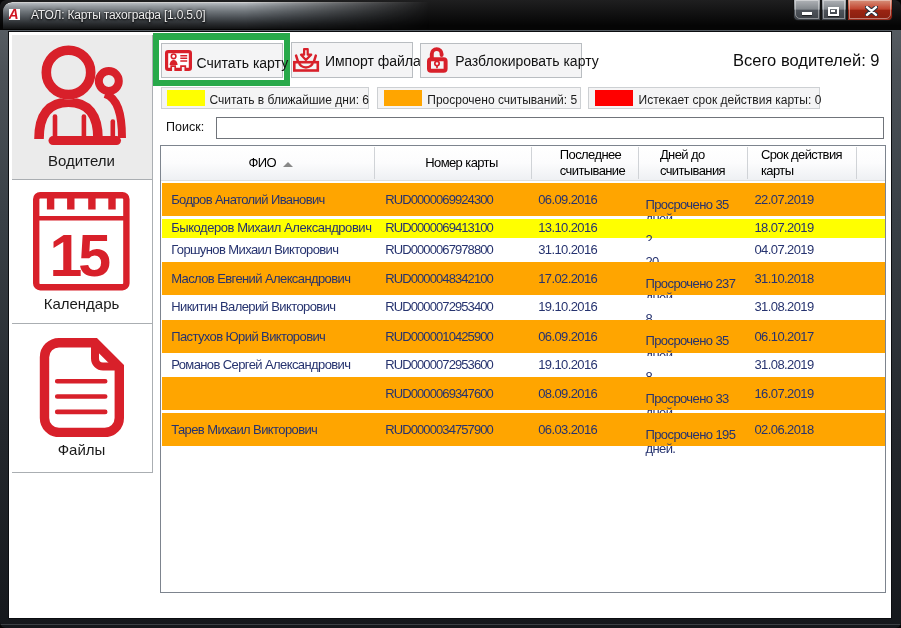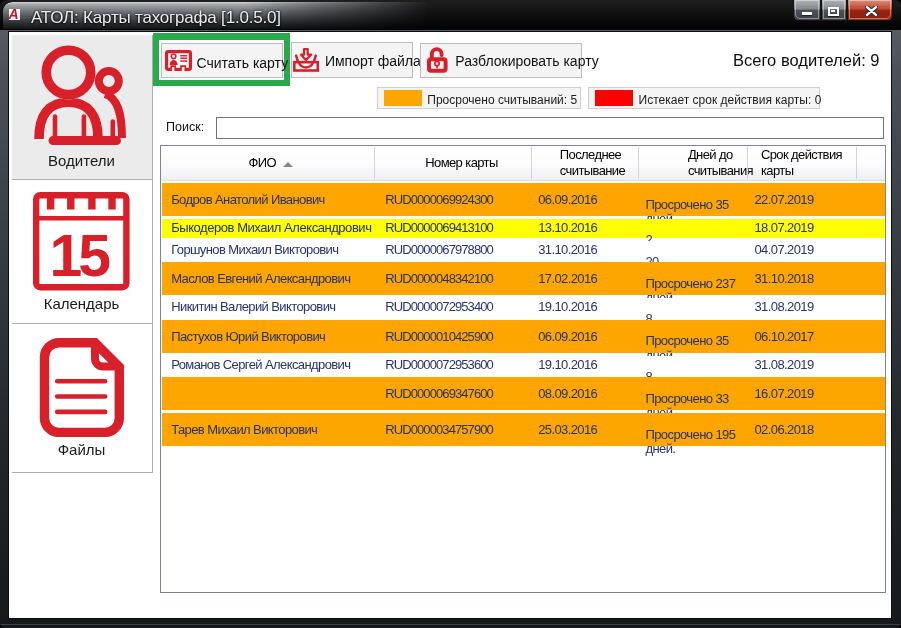--- a/index.html
+++ b/index.html
@@ -3,21 +3,21 @@
 <meta charset="utf-8">
 <style>
 html,body{margin:0;padding:0;}
 body{width:901px;height:628px;overflow:hidden;font-family:"Liberation Sans",sans-serif;background:#050505;}
 #win{position:absolute;left:0;top:0;width:901px;height:628px;border-radius:6px 6px 6px 6px;overflow:hidden;
 background:linear-gradient(180deg,#0b0b0c 0px,#0a0a0b 29px,#565c62 30px,#4c5258 70px,#394046 220px,#24282d 430px,#15181c 628px);}
 #titlebar{position:absolute;left:0;top:0;width:901px;height:30px;background:linear-gradient(180deg,#1f1f20,#050505 85%);border-radius:6px 6px 0 0;}
 #bubble{position:absolute;left:3px;top:2px;width:440px;height:27px;border-radius:9px 9px 0 0;background:linear-gradient(180deg,#b6bbc0 0%,#969ba0 12%,#70767b 32%,#4c5156 55%,#2b2e31 78%,#121314 100%);border-top:1px solid rgba(255,255,255,0.8);box-sizing:border-box;-webkit-mask-image:linear-gradient(to right,#000 55%,transparent 97%);mask-image:linear-gradient(to right,#000 55%,transparent 97%);}
 #appicon{position:absolute;left:8.5px;top:8.5px;width:11px;height:11px;background:#fff;overflow:hidden;}
 #appicon span{position:absolute;left:0px;top:-3px;font-size:14px;font-weight:bold;color:#d01622;font-style:italic;}
-#apptitle{position:absolute;left:31px;top:8px;font-size:17px;letter-spacing:-0.2px;color:#ececec;text-shadow:0 1px 2px #000,0 0 3px rgba(0,0,0,0.8);}
+#apptitle{position:absolute;left:31px;top:8px;font-size:12px;letter-spacing:-0.2px;color:#ececec;text-shadow:0 1px 2px #000,0 0 3px rgba(0,0,0,0.8);}
 #winbtns{position:absolute;left:792.8px;top:0;height:20.5px;display:flex;}
 .wb{height:20.5px;box-sizing:border-box;border:1px solid #141414;border-top:none;position:relative;}
 .wb.min{width:27.9px;border-radius:0 0 0 5px;background:linear-gradient(180deg,#b0b3b7 0%,#83888d 45%,#4e535a 52%,#3c4147 100%);}
 .wb.max{width:26.3px;background:linear-gradient(180deg,#b0b3b7 0%,#83888d 45%,#4e535a 52%,#3c4147 100%);}
 .wb.close{width:46.5px;border-radius:0 0 5px 0;background:linear-gradient(180deg,#d7907a 0%,#c24530 45%,#9a2412 52%,#8c2010 88%,#a03020 100%);}
 .wb:after{content:"";position:absolute;left:1px;right:1px;top:0px;bottom:1px;border:1px solid rgba(255,255,255,0.4);border-radius:inherit;pointer-events:none;}
 .glyph-min{position:absolute;left:8px;top:11.5px;width:10.5px;height:3px;background:#fff;box-shadow:0 1px 1px rgba(0,0,0,.6);}
 .glyph-max{position:absolute;left:6.5px;top:6.5px;width:7px;height:5.5px;border:2px solid #fff;box-shadow:0 1px 1px rgba(0,0,0,.5);}
 #client{position:absolute;left:8px;top:30.5px;width:884px;height:588px;background:#fff;border:1px solid #0b0d10;box-sizing:border-box;}
 
@@ -154,20 +154,24 @@
   <div class="btxt" style="left:324.9px;top:55px;">Импорт файла</div>
   <div class="tbtn" id="btn3"></div>
   <svg style="position:absolute;left:426.5px;top:47.1px" width="21" height="26" viewBox="0 0 21 26">
     <path d="M4.8,12.3 V7 a4.9,4.9 0 0 1 9.8,0 V8.1" fill="none" stroke="#d8202a" stroke-width="3.9" stroke-linecap="round"></path>
     <rect x="2" y="12.3" width="16.6" height="11.5" rx="2" fill="none" stroke="#d8202a" stroke-width="4"></rect>
     <circle cx="10" cy="16.6" r="2.2" fill="none" stroke="#d8202a" stroke-width="1.7"></circle>
     <path d="M10,18.6 V21.2" stroke="#d8202a" stroke-width="1.7"></path>
   </svg>
   <div class="btxt" style="left:455.3px;top:55px;">Разблокировать карту</div>
   <div id="count">Всего водителей: 9</div>
+  <div class="leg" id="leg1">
+      <div class="sw" style="left:5.5px;background:#FFFF00"></div>
+      <span style="left:48px;">Считать в ближайшие дни: 6</span>
+    </div>
   <div class="leg" id="leg2">
       <div class="sw" style="left:5.7px;background:#FFA500"></div>
       <span style="left:49px;">Просрочено считываний: 5</span>
     </div>
   <div class="leg" id="leg3">
       <div class="sw" style="left:5.8px;background:#FF0000"></div>
       <span style="left:49.4px;">Истекает срок действия карты: 0</span>
     </div>
   <div id="searchlbl">Поиск:</div>
   <div id="searchbox"></div>
@@ -175,21 +179,21 @@
     <div id="thead">
       <div class="hcell" style="left:0;width:213.3px;">
           <div class="blk" style="margin-left:7px;">ФИО<span class="arrow"></span></div>
         </div>
       <div class="hcell" style="left:213.3px;width:157px;">
           <div class="blk" style="margin-left:18px;">Номер карты</div>
         </div>
       <div class="hcell" style="left:370.3px;width:107px;">
           <div class="blk" style="margin-left:16px;">Последнее<br>считывание</div>
         </div>
-      <div class="hcell" style="left:477.3px;width:109px;margin-left:28px;">
+      <div class="hcell" style="left:477.3px;width:109px;">
           <div class="blk">Дней до<br>считывания</div>
         </div>
       <div class="hcell" style="left:586.3px;width:109px;">
           <div class="blk">Срок действия<br>карты</div>
         </div>
       <div class="hsep" style="left:213.3px;"></div>
       <div class="hsep" style="left:370.3px;"></div>
       <div class="hsep" style="left:477.3px;"></div>
       <div class="hsep" style="left:586.3px;"></div>
       <div class="hsep" style="left:695.3px;"></div>
@@ -245,18 +249,18 @@
       </div>
     <div class="row dl orange" style="top:231px;">
         <span class="c c2">RUD0000069347600</span>
         <span class="c c3">08.09.2016</span>
         <span class="c c4">Просрочено 33 дней.</span>
         <span class="c c5">16.07.2019</span>
       </div>
     <div class="row dl orange" style="top:267px;">
         <span class="c c1">Тарев Михаил Викторович</span>
         <span class="c c2">RUD0000034757900</span>
-        <span class="c c3">25.03.2016</span>
+        <span class="c c3">06.03.2016</span>
         <span class="c c4">Просрочено 195 дней.</span>
         <span class="c c5">02.06.2018</span>
       </div>
   </div>
 </div>
 
 </body></html>

